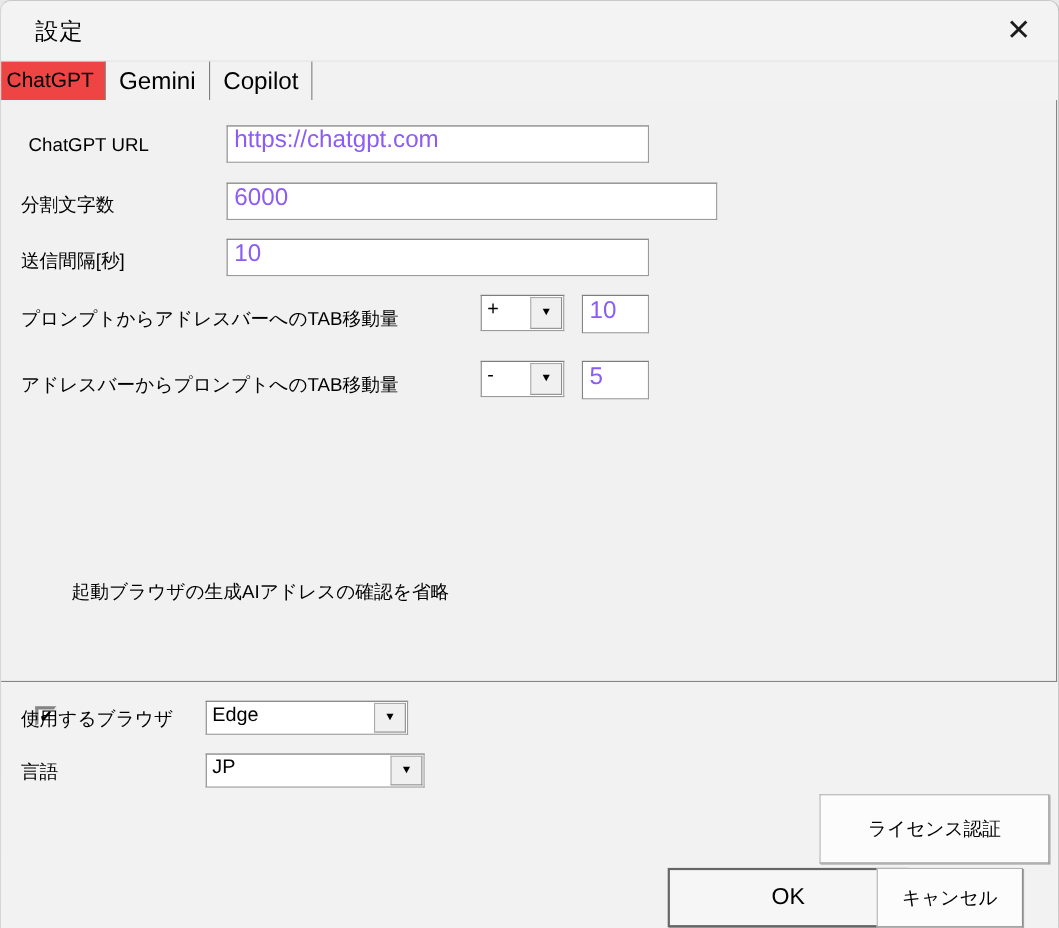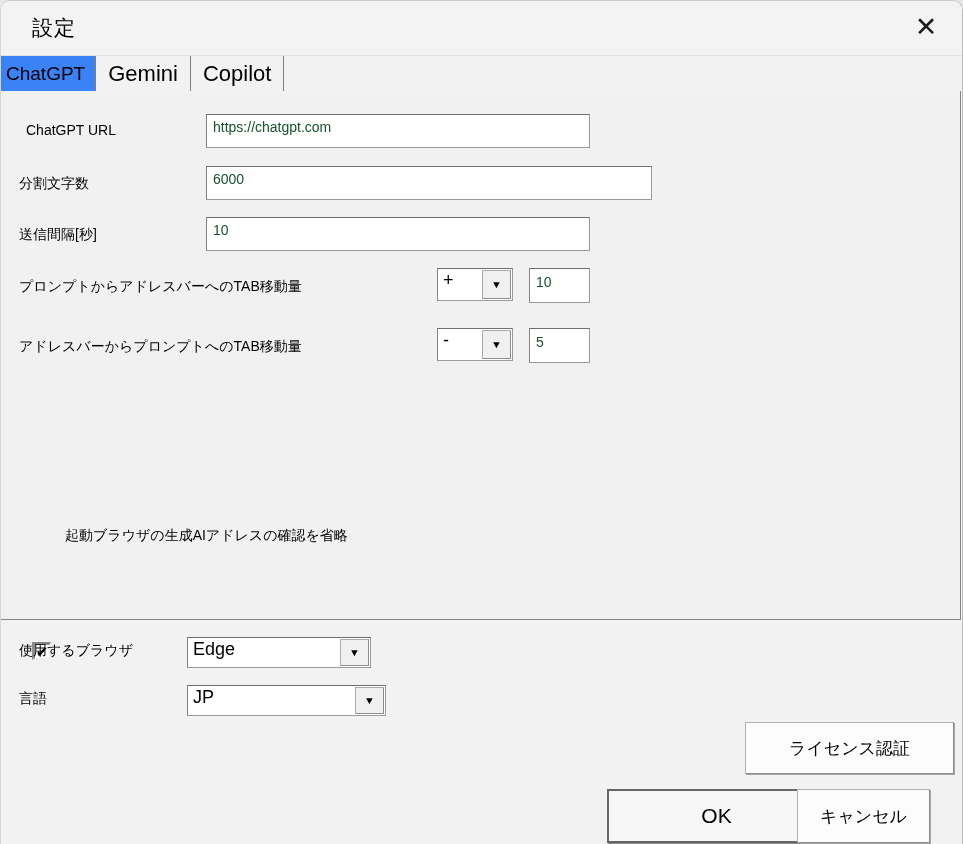--- a/index.html
+++ b/index.html
@@ -34,33 +34,33 @@
     display:flex;align-items:stretch;
   }
   .tab{
     display:flex;align-items:center;
     padding:0 12px;font-size:22px;
     border-right:1px solid #7f7f7f;
     background:transparent;cursor:default;
   }
   .tab.active{
     font-size:19px;padding:0 10px 0 5px;
-    background:#3b82f6;
+    background:#ef4444;
   }
   .panel{
     position:absolute;left:0;top:90px;width:959px;height:528px;
     border-right:1px solid #858585;border-bottom:1px solid #858585;
     background:#f1f1f1;
   }
-  .lbl{position:absolute;font-size:14px;white-space:nowrap;}
+  .lbl{position:absolute;font-size:17px;white-space:nowrap;}
   .textbox{
     position:absolute;background:#fff;
     border:1px solid #9a9a9a;border-top-color:#6f6f6f;border-left-color:#848484;
     font-family:"Liberation Sans","DejaVu Sans",sans-serif;
-    font-size:14px;padding:2px 6px 10px 6px;color:#14532d;
+    font-size:22px;padding:2px 6px 10px 6px;color:#8b5cf6;
     box-sizing:border-box;outline:none;
   }
   .combo{
     position:absolute;background:#fff;
     border:1px solid #9a9a9a;border-top-color:#6f6f6f;border-left-color:#848484;
     display:flex;align-items:stretch;box-sizing:border-box;
   }
   .combo-txt{
     flex:1;font-size:18px;padding:1px 0 0 5px;overflow:hidden;white-space:nowrap;
   }
@@ -153,19 +153,19 @@
   </div>
 
   <span class="lbl" style="left:18px;top:689px;">言語</span>
   <div class="combo" style="left:186px;top:684px;width:199px;height:31px;">
     <span class="combo-txt">JP</span>
     <span class="combo-btn">
       <span class="arrow">▼</span>
     </span>
   </div>
 
-  <button class="btn" style="left:744px;top:721px;width:209px;height:52px;">ライセンス認証</button>
+  <button class="btn" style="left:744px;top:721px;width:209px;height:63px;">ライセンス認証</button>
 
   <button class="btn btn-ok" style="left:606px;top:788px;width:219px;height:54px;">OK</button>
 
   <button class="btn" style="left:796px;top:788px;width:133px;height:54px;">キャンセル</button>
 
 </div>
 
 </body></html>

